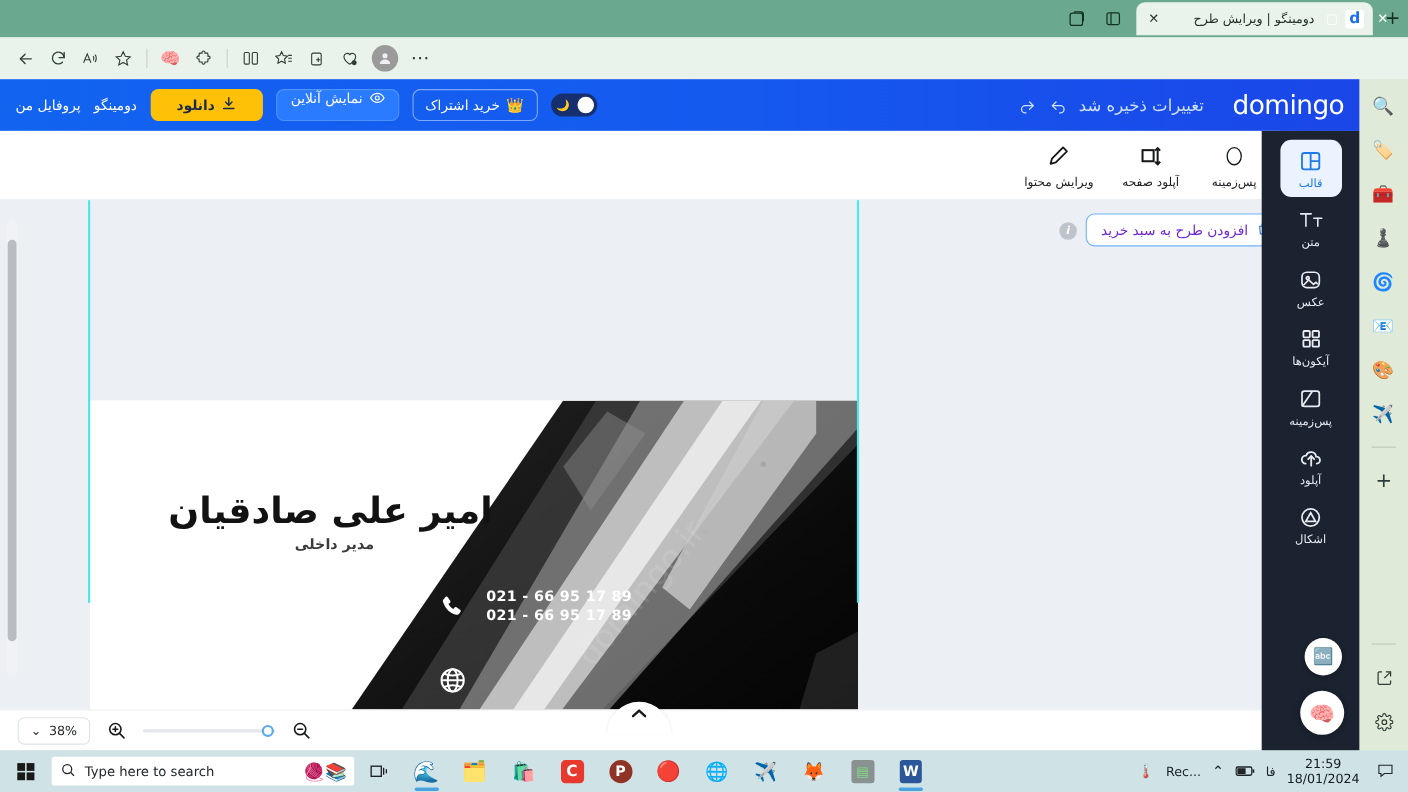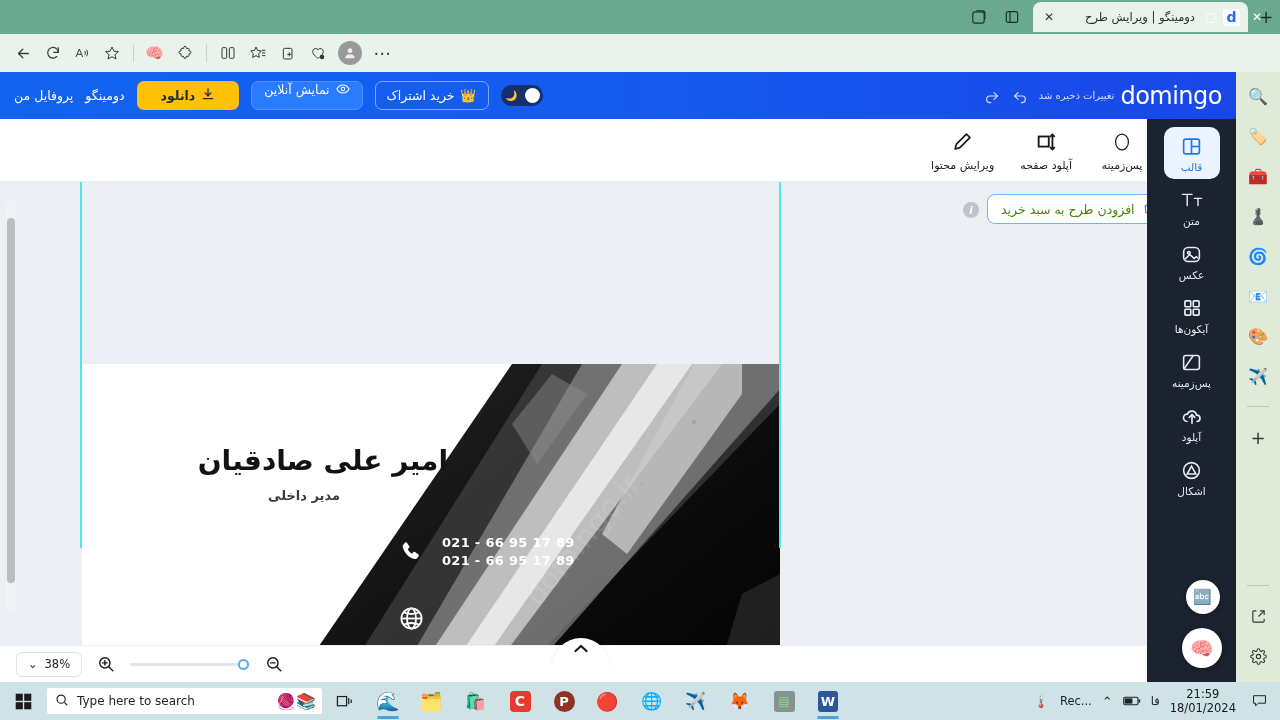--- a/index.html
+++ b/index.html
@@ -83,21 +83,21 @@
   .app-header{
     position:absolute; left:0; top:72px; width:1236px; height:47px;
     background:linear-gradient(90deg,#1263f0 0%, #1559ef 55%, #1a46e8 100%);
     display:flex; align-items:center; direction:rtl; padding:0 14px;
   }
   .logo{
     font-family:"DejaVu Sans",sans-serif;
     font-size:24px; font-weight:400; color:#fff; letter-spacing:-0.5px;
     display:flex; align-items:center; direction:ltr;
   }
-  .saved-text{ font-size:10px; color:#cfe0ff; margin-right:6px; }
+  .saved-text{ font-size:15px; color:#cfe0ff; margin-right:26px; }
   .undo-redo{ display:flex; gap:10px; margin-right:10px; color:#cfe0ff; }
   .ur{ width:18px;height:18px;display:flex;align-items:center;justify-content:center;}
   .hdr-spacer{ flex:1; }
   .hdr-right{ display:flex; align-items:center; gap:12px; direction:rtl;}
   .hdr-link{ font-size:12.5px;color:#ffffff; }
   .btn-download{
     background:#ffc107; color:#1b2a4a; font-size:12.5px; font-weight:700;
     border-radius:7px; height:29px; display:flex;align-items:center; gap:6px;
     padding:0 24px;
   }
@@ -153,21 +153,21 @@
   .guide-right{
     position:absolute; left:779px; top:182px; width:2px; height:366px;
     background:#4fe8e8; z-index:11;
   }
   .card{
     position:absolute; left:82px; top:182px; width:698px; height:453px;
     background:#ffffff; overflow:hidden;
   }
   .card-art{ position:absolute; inset:0; }
   .card-name{
-    position:absolute; right:332px; top:80px; font-size:28px; font-weight:700;
+    position:absolute; right:332px; top:80px; font-size:33px; font-weight:700;
     color:#121212; white-space:nowrap; letter-spacing:-0.5px;
   }
   .card-role{
     position:absolute; right:440px; top:124px; font-size:13px; font-weight:700;
     color:#3b3b3b;
   }
   .contact-group{
     position:absolute; left:0; top:0; width:698px; height:453px;
     direction:rtl;
   }
@@ -179,21 +179,21 @@
   .contact-lines{ display:flex;flex-direction:column; gap:3px; }
   .contact-lines .ln{
     font-size:13px; font-weight:700; color:#ffffff; letter-spacing:0.3px;
     white-space:nowrap;
   }
 
   .cart-btn{
     position:absolute; left:987px; top:194px; height:30px;
     border:1px solid #6fb4ff; border-radius:8px; background:#ffffff;
     display:flex;align-items:center;gap:7px;padding:0 13px; direction:rtl;
-    font-size:12.5px;color:#4d7c0f; z-index:15;
+    font-size:12.5px;color:#6d28d9; z-index:15;
   }
   .info-dot{
     position:absolute; left:963px; top:202px; width:16px;height:16px;
     border-radius:50%; background:#bfc4ca; color:#fff; font-size:10px;
     display:flex;align-items:center;justify-content:center; font-style:italic;
     font-weight:bold; z-index:15;
   }
   .panel-handle{
     position:absolute; left:552px; top:638px; width:58px; height:30px;
     background:#ffffff; border-radius:30px 30px 0 0;

